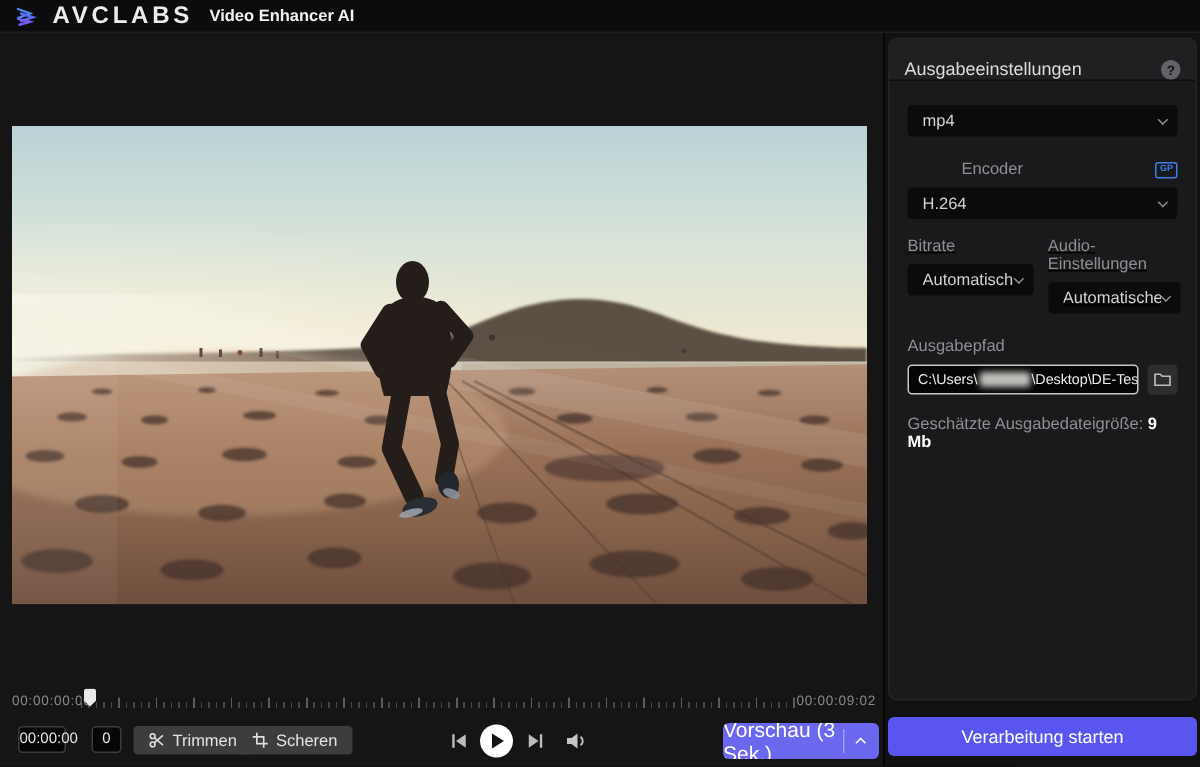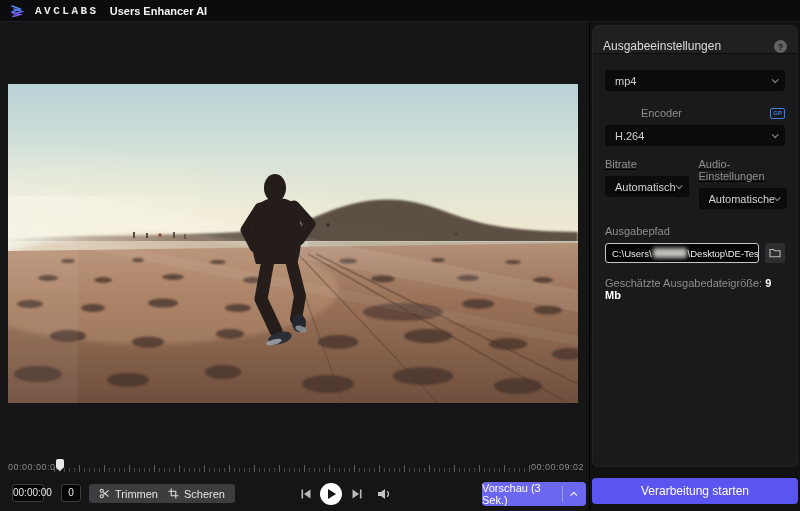--- a/index.html
+++ b/index.html
@@ -5,21 +5,21 @@
   * { margin:0; padding:0; box-sizing:border-box; }
   html,body { width:800px; height:511px; overflow:hidden; background:#0c0c0d;
               font-family:"Liberation Sans", sans-serif; }
   .window { position:relative; width:800px; height:511px; background:#131314; }
 
   
   .titlebar { position:absolute; left:0; top:0; width:800px; height:22px;
               background:#0c0c0e; border-bottom:1px solid #1e1e20;
               display:flex; align-items:center; }
   .brand-group { display:flex; align-items:center; gap:7px; padding-left:10px; }
-  .brand { color:#ececec; font-size:11px; font-weight:700; letter-spacing:2.5px;font-family:Liberation Mono, monospace; }
+  .brand { color:#ececec; font-size:16px; font-weight:700; letter-spacing:2.5px; }
   .app-title { color:#f2f2f2; font-size:11px; font-weight:700; margin-left:4px; }
   .titlebar-right { margin-left:auto; display:flex; align-items:center; gap:14px; padding-right:12px; }
   .home-btn { border:none; cursor:pointer; color:#fff; font-size:10px; padding:3px 10px;
               border-radius:3px; background:linear-gradient(90deg,#8a52e8,#4f6ef8); }
   .win-glyph { color:#c9c9c9; font-size:12px; line-height:12px; }
   .maximize-box { width:8px; height:8px; border:1.2px solid #c9c9c9; display:inline-block; }
 
   
   .left-panel { position:absolute; left:0; top:22px; width:590px; height:489px;
                 background:#151516; border-right:1px solid #000; }
@@ -57,21 +57,21 @@
   .pb-icon { position:absolute; top:50%; transform:translateY(-50%); cursor:pointer; display:flex; }
   .prev-icon { left:300px; } .next-icon { left:351px; } .volume-icon { left:377px; }
   .play-btn { position:absolute; left:320px; top:50%; transform:translateY(-50%);
               width:22px; height:22px; border-radius:50%; background:#fff; border:none; cursor:pointer;
               display:flex; align-items:center; justify-content:center; }
   .play-tri { width:0; height:0; border-left:8px solid #141414;
               border-top:5px solid transparent; border-bottom:5px solid transparent; margin-left:2px; }
   .preview-split { position:absolute; left:482px; top:1px; width:104px; height:24px; border-radius:4px;
                    background:#6b67ee; display:flex; overflow:hidden; cursor:pointer; }
   .preview-main { flex:1; display:flex; align-items:center; justify-content:center;
-                  color:#fff; font-size:11px; }
+                  color:#fff; font-size:14px; }
   .preview-div { width:1px; background:rgba(255,255,255,.35); margin:4px 0; }
   .preview-chev { width:23px; display:flex; align-items:center; justify-content:center; }
   .chev-up { width:5px; height:5px; border-left:1.6px solid #fff; border-top:1.6px solid #fff;
              transform:rotate(45deg) translateY(1px); }
 
   
   .sidebar { position:absolute; left:591px; top:22px; width:209px; height:489px; background:#111112; }
   .panel { position:absolute; left:1px; top:3px; width:206px; height:442px;
            background:#1a1a1c; border:1px solid #242427; border-radius:6px; overflow:hidden; }
   .panel-header { height:28px; background:#202023; border-bottom:1px solid #0d0d0e;
@@ -112,21 +112,21 @@
 <div class="window">
 
   <div class="titlebar">
     <div class="brand-group">
       <svg width="18" height="14" viewBox="0 0 18 14">
         <path d="M2 2 L10 5 L2 8" fill="none" stroke="#4f8cf0" stroke-width="1.6" stroke-linecap="round"></path>
         <path d="M4 5 L12 7.5 L4 10" fill="none" stroke="#5a6df2" stroke-width="1.6" stroke-linecap="round"></path>
         <path d="M2 8.5 L10 10.5 L3 12.5" fill="none" stroke="#7a5af0" stroke-width="1.6" stroke-linecap="round"></path>
       </svg>
       <span class="brand">AVCLABS</span>
-      <span class="app-title">Users Enhancer AI</span>
+      <span class="app-title">Video Enhancer AI</span>
     </div>
   </div>
 
   <div class="left-panel">
 
     <div class="video-stage">
       <svg viewBox="0 0 570 319" preserveAspectRatio="none">
         <defs>
           <linearGradient id="sky" x1="0" y1="0" x2="0" y2="1">
             <stop offset="0" stop-color="#b9d2d6"></stop>

